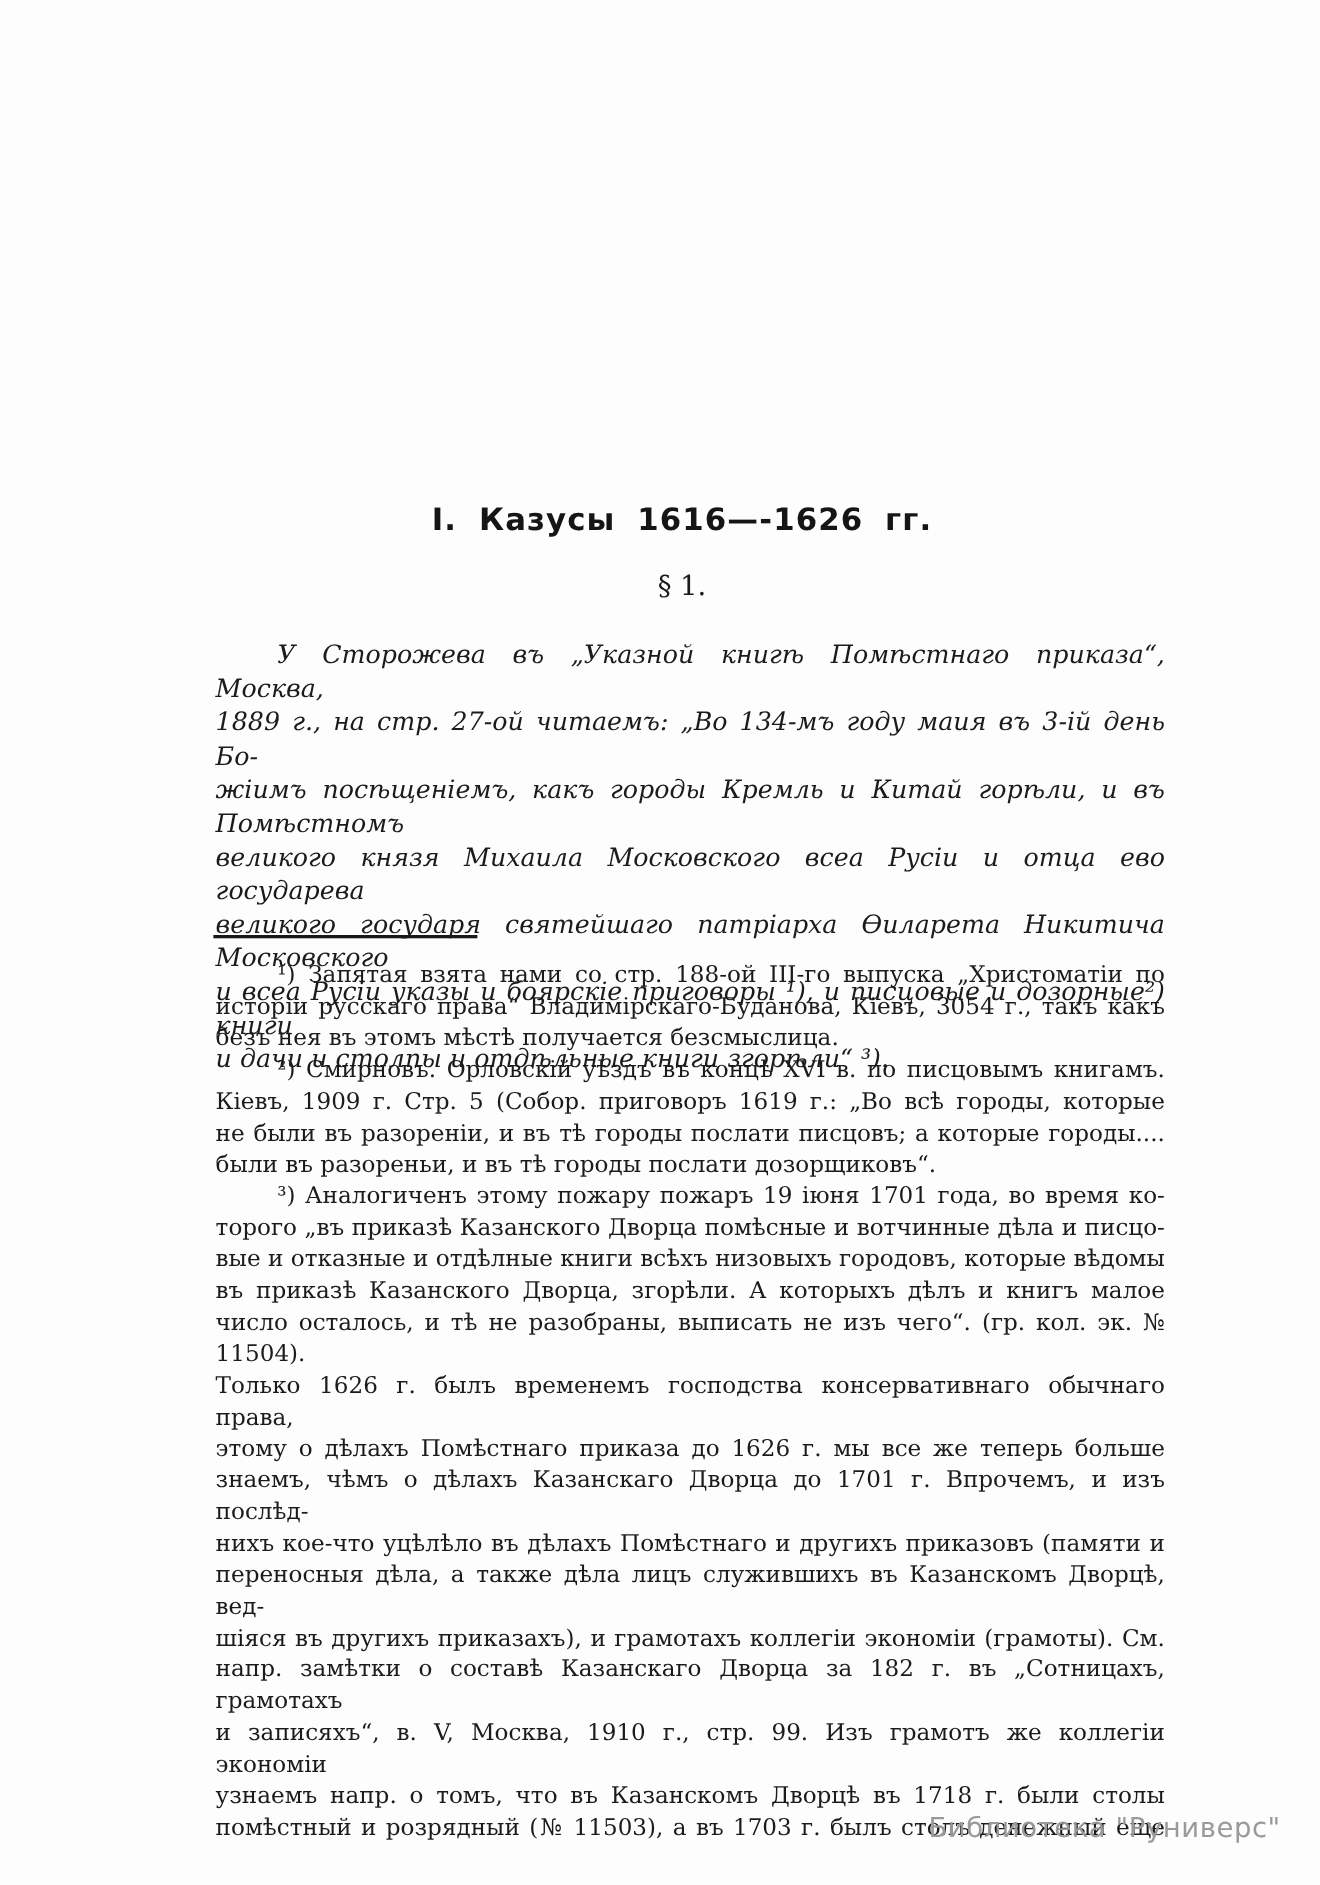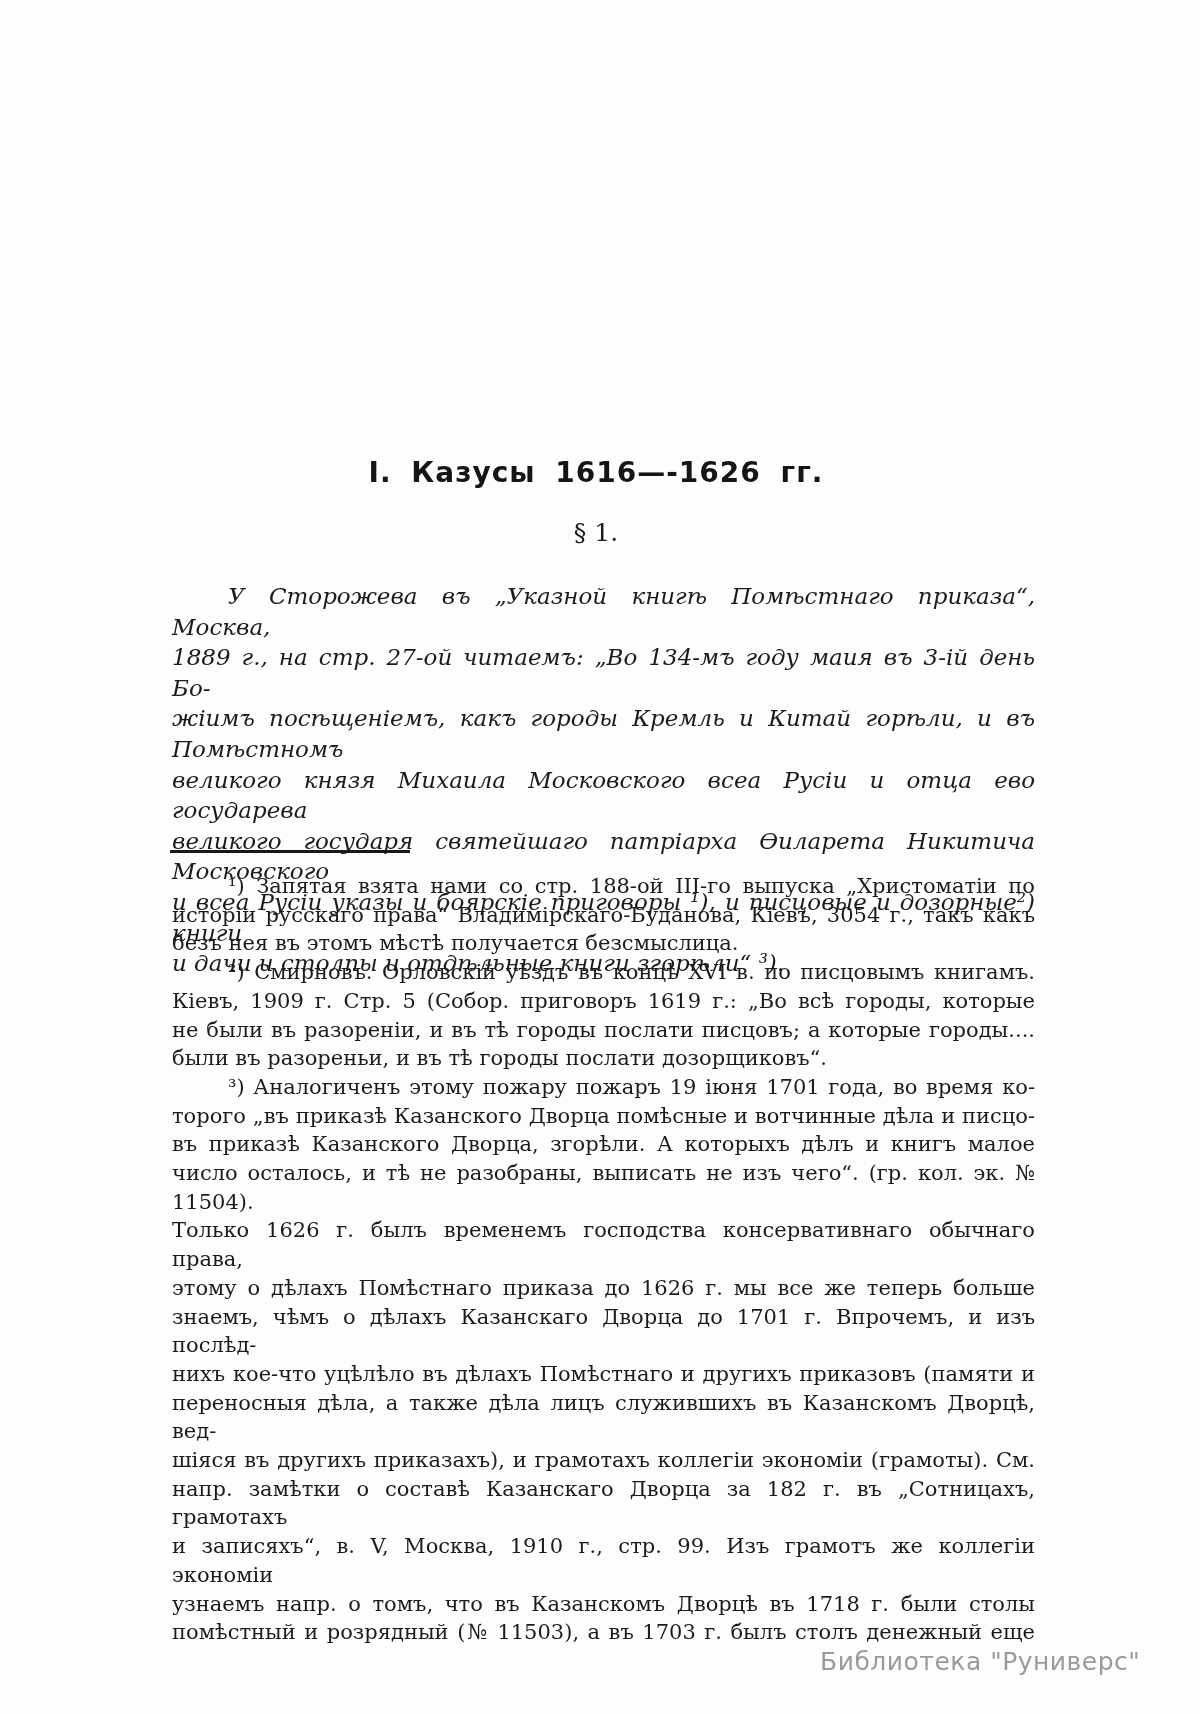--- a/index.html
+++ b/index.html
@@ -4,21 +4,21 @@
 <style>
   html, body { margin: 0; padding: 0; }
   body {
     width: 1200px; height: 1714px;
     background: #fdfdfd;
     position: relative;
     font-family: "DejaVu Serif", serif;
     color: #1b1b1b;
     overflow: hidden;
   }
-  .page { position: absolute; inset: 0; }
+  .page { position: absolute; inset: 0; margin-left: 24px; }
 
   .title {
     position: absolute;
     top: 456px; left: 156px; width: 880px;
     margin: 0;
     text-align: center;
     font-family: "DejaVu Sans", sans-serif;
     font-weight: bold;
     font-size: 28px;
     letter-spacing: 1px;
@@ -102,20 +102,21 @@
     <div class="footnote">
       <div class="line indent">²) Смирновъ. Орловскій уѣздъ въ концѣ XVI в. по писцовымъ книгамъ.</div>
       <div class="line">Кіевъ, 1909 г. Стр. 5 (Собор. приговоръ 1619 г.: „Во всѣ городы, которые</div>
       <div class="line">не были въ разореніи, и въ тѣ городы послати писцовъ; а которые городы....</div>
       <div class="line last">были въ разореньи, и въ тѣ городы послати дозорщиковъ“.</div>
     </div>
 
     <div class="footnote">
       <div class="line indent">³) Аналогиченъ этому пожару пожаръ 19 іюня 1701 года, во время ко-</div>
       <div class="line">торого „въ приказѣ Казанского Дворца помѣсные и вотчинные дѣла и писцо-</div>
+      <div class="line">вые и отказные и отдѣлные книги всѣхъ низовыхъ городовъ, которые вѣдомы</div>
       <div class="line">въ приказѣ Казанского Дворца, згорѣли. А которыхъ дѣлъ и книгъ малое</div>
       <div class="line">число осталось, и тѣ не разобраны, выписать не изъ чего“. (гр. кол. эк. № 11504).</div>
       <div class="line">Только 1626 г. былъ временемъ господства консервативнаго обычнаго права,</div>
       <div class="line">этому о дѣлахъ Помѣстнаго приказа до 1626 г. мы все же теперь больше</div>
       <div class="line">знаемъ, чѣмъ о дѣлахъ Казанскаго Дворца до 1701 г. Впрочемъ, и изъ послѣд-</div>
       <div class="line">нихъ кое-что уцѣлѣло въ дѣлахъ Помѣстнаго и другихъ приказовъ (памяти и</div>
       <div class="line">переносныя дѣла, а также дѣла лицъ служившихъ въ Казанскомъ Дворцѣ, вед-</div>
       <div class="line">шіяся въ другихъ приказахъ), и грамотахъ коллегіи экономіи (грамоты). См.</div>
       <div class="line">напр. замѣтки о составѣ Казанскаго Дворца за 182 г. въ „Сотницахъ, грамотахъ</div>
       <div class="line">и записяхъ“, в. V, Москва, 1910 г., стр. 99. Изъ грамотъ же коллегіи экономіи</div>

